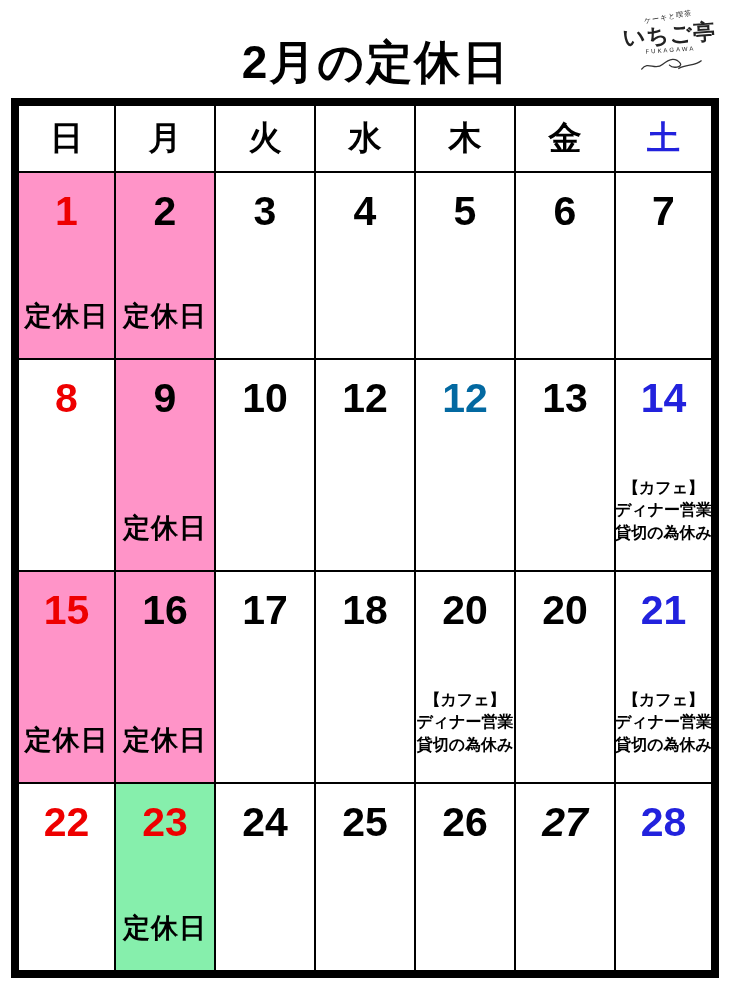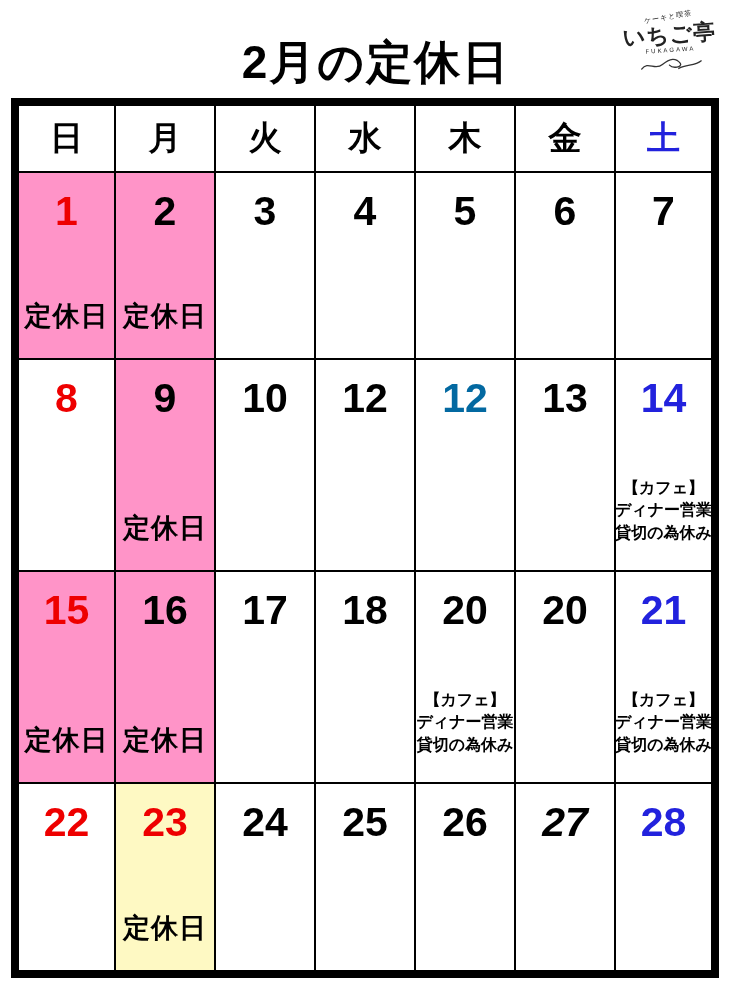--- a/index.html
+++ b/index.html
@@ -263,21 +263,21 @@
               </div>
             </div>
           </td>
         </tr>
         <tr>
           <td>
             <div class="cell">
               <div class="day-num" style="color: rgb(238, 0, 0);">22</div>
             </div>
           </td>
-          <td style="background: #fef9c3;">
+          <td style="background: #86efac;">
             <div class="cell">
               <div class="day-num" style="color: rgb(238, 0, 0);">23</div>
               <div class="closed-label">定休日</div>
             </div>
           </td>
           <td>
             <div class="cell">
               <div class="day-num" style="color: rgb(0, 0, 0);">24</div>
             </div>
           </td>

